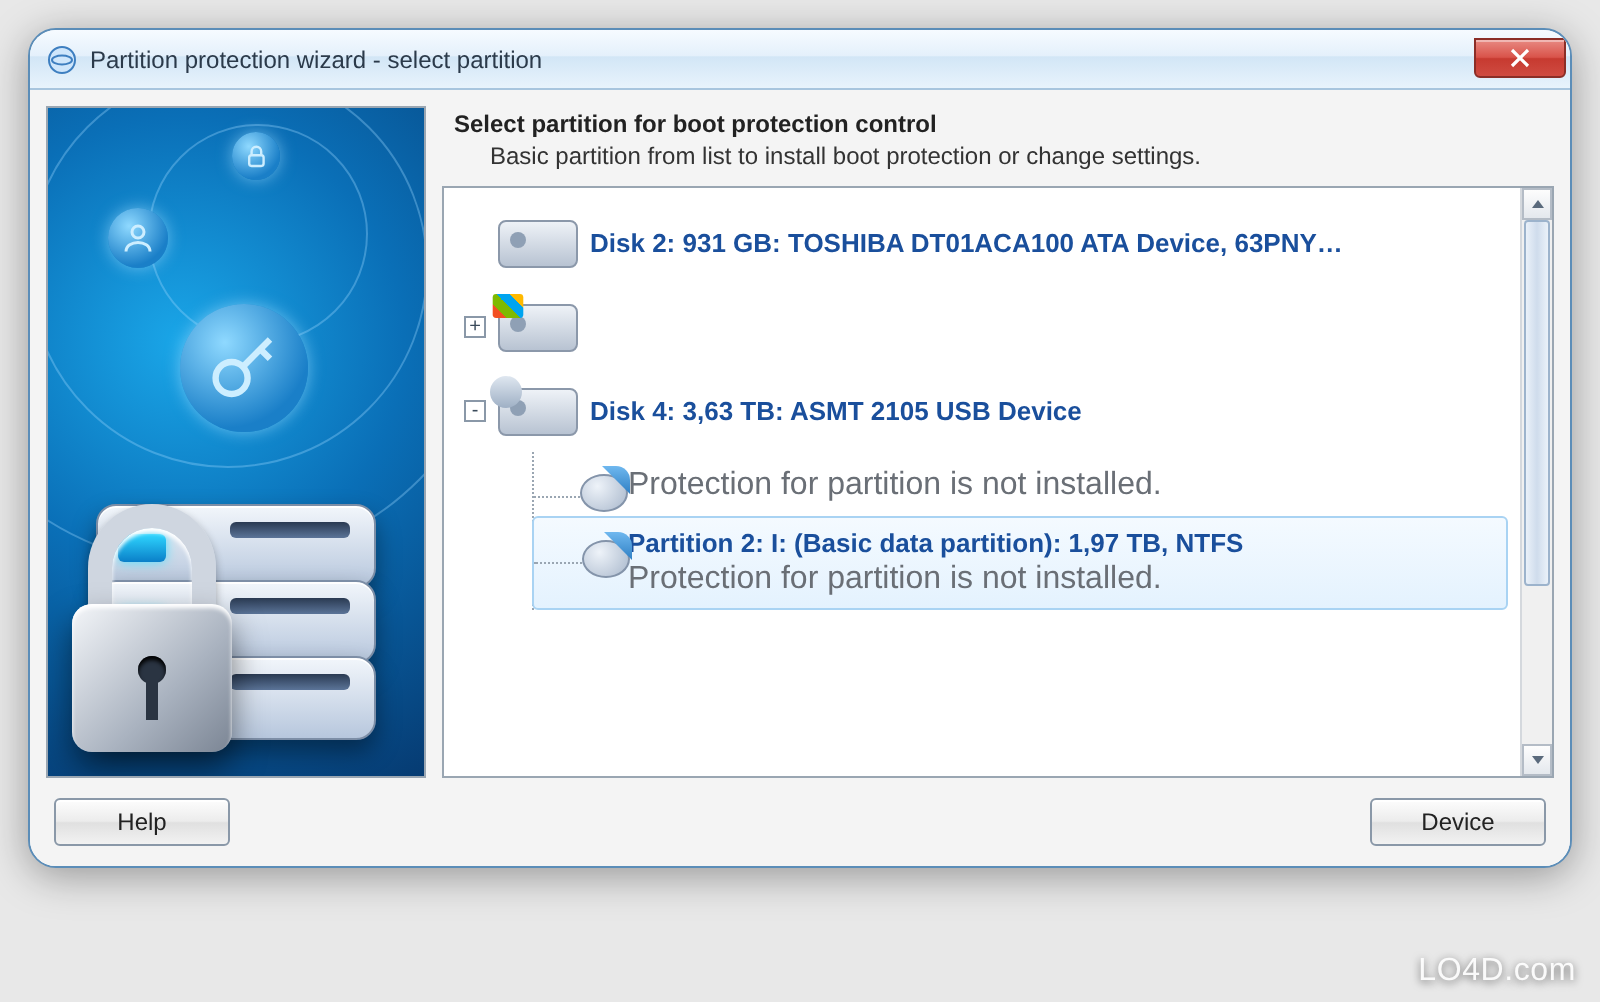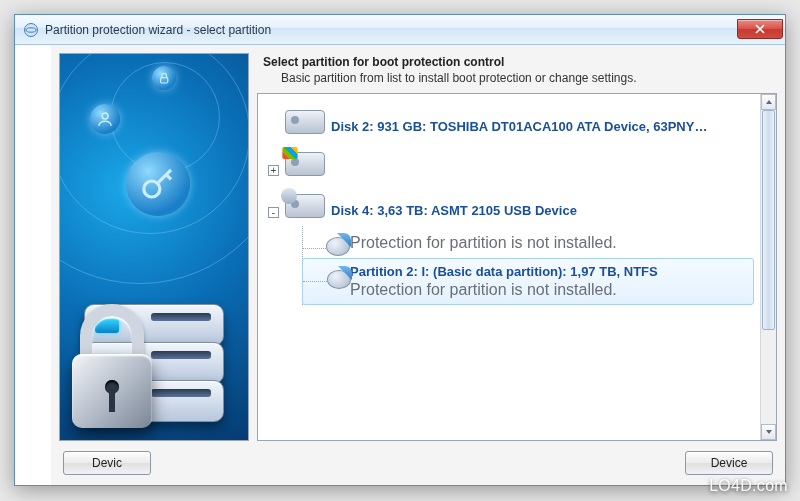--- a/index.html
+++ b/index.html
@@ -12,24 +12,24 @@
     overflow: hidden;
     position: relative;
   }
   .page-bg {
     position: absolute; inset: 0;
     background: #e8e8e8;
   }
   .window {
     position: absolute;
     left: 14px; top: 14px;
-    width: 772px; height: 472px;
+    width: 772px; height: 420px;
     background: #fff;
     border: 1px solid #5b8db8;
-    border-radius: 0;
+    border-radius: 14px;
     box-shadow: 0 4px 20px rgba(0,0,0,0.35);
     display: flex;
     flex-direction: column;
     overflow: hidden;
   }
   .titlebar {
     height: 30px;
     background: linear-gradient(to bottom, #f6fbff 0%, #e4f0fb 45%, #d2e6f6 46%, #e8f3fc 100%);
     border-bottom: 1px solid #a8c5de;
     display: flex;
@@ -56,21 +56,20 @@
     color: #fff;
     box-shadow: inset 0 1px 0 rgba(255,255,255,0.4);
   }
   .close-btn svg { width: 10px; height: 10px; }
   .client {
     flex: 1;
     background: #f4f4f4;
     padding: 8px;
     display: flex;
     flex-direction: column;
-    margin-left: 36px;
   }
   .body-row {
     flex: 1;
     display: flex;
     gap: 8px;
   }
   .sidebar-img {
     width: 190px;
     background: radial-gradient(circle at 35% 35%, #1aa6e8 0%, #0a6fb7 45%, #063b72 100%);
     border: 1px solid #9aa6b2;
@@ -138,21 +137,21 @@
     border: 1px solid #9aa6b2;
     position: relative;
     overflow: hidden;
   }
   .tree {
     position: absolute; inset: 0 16px 0 0;
     padding: 6px 6px 6px 8px;
     overflow: hidden;
   }
   .disk-row {
-    display: flex; align-items: flex-end;
+    display: flex; align-items: center;
     gap: 6px;
     padding: 8px 2px;
   }
   .disk-row .expander {
     width: 11px; height: 11px;
     border: 1px solid #8a98a8;
     background: #fff;
     font-size: 10px; line-height: 9px; text-align: center;
     color: #3a4a5a;
     flex-shrink: 0;
@@ -366,20 +365,20 @@
                 <svg viewBox="0 0 8 8">
                   <path d="M4 6 L1 2 H7 Z" fill="#5a6a7c"></path>
                 </svg>
               </div>
           </div>
         </div>
       </div>
     </div>
 
     <div class="footer">
-      <button class="win-btn">Devic</button>
+      <button class="win-btn">Help</button>
       <div class="spacer"></div>
       <button class="win-btn">Device</button>
     </div>
   </div>
 </div>
 
 <div class="watermark">LO4D.com</div>
 
 </body></html>

